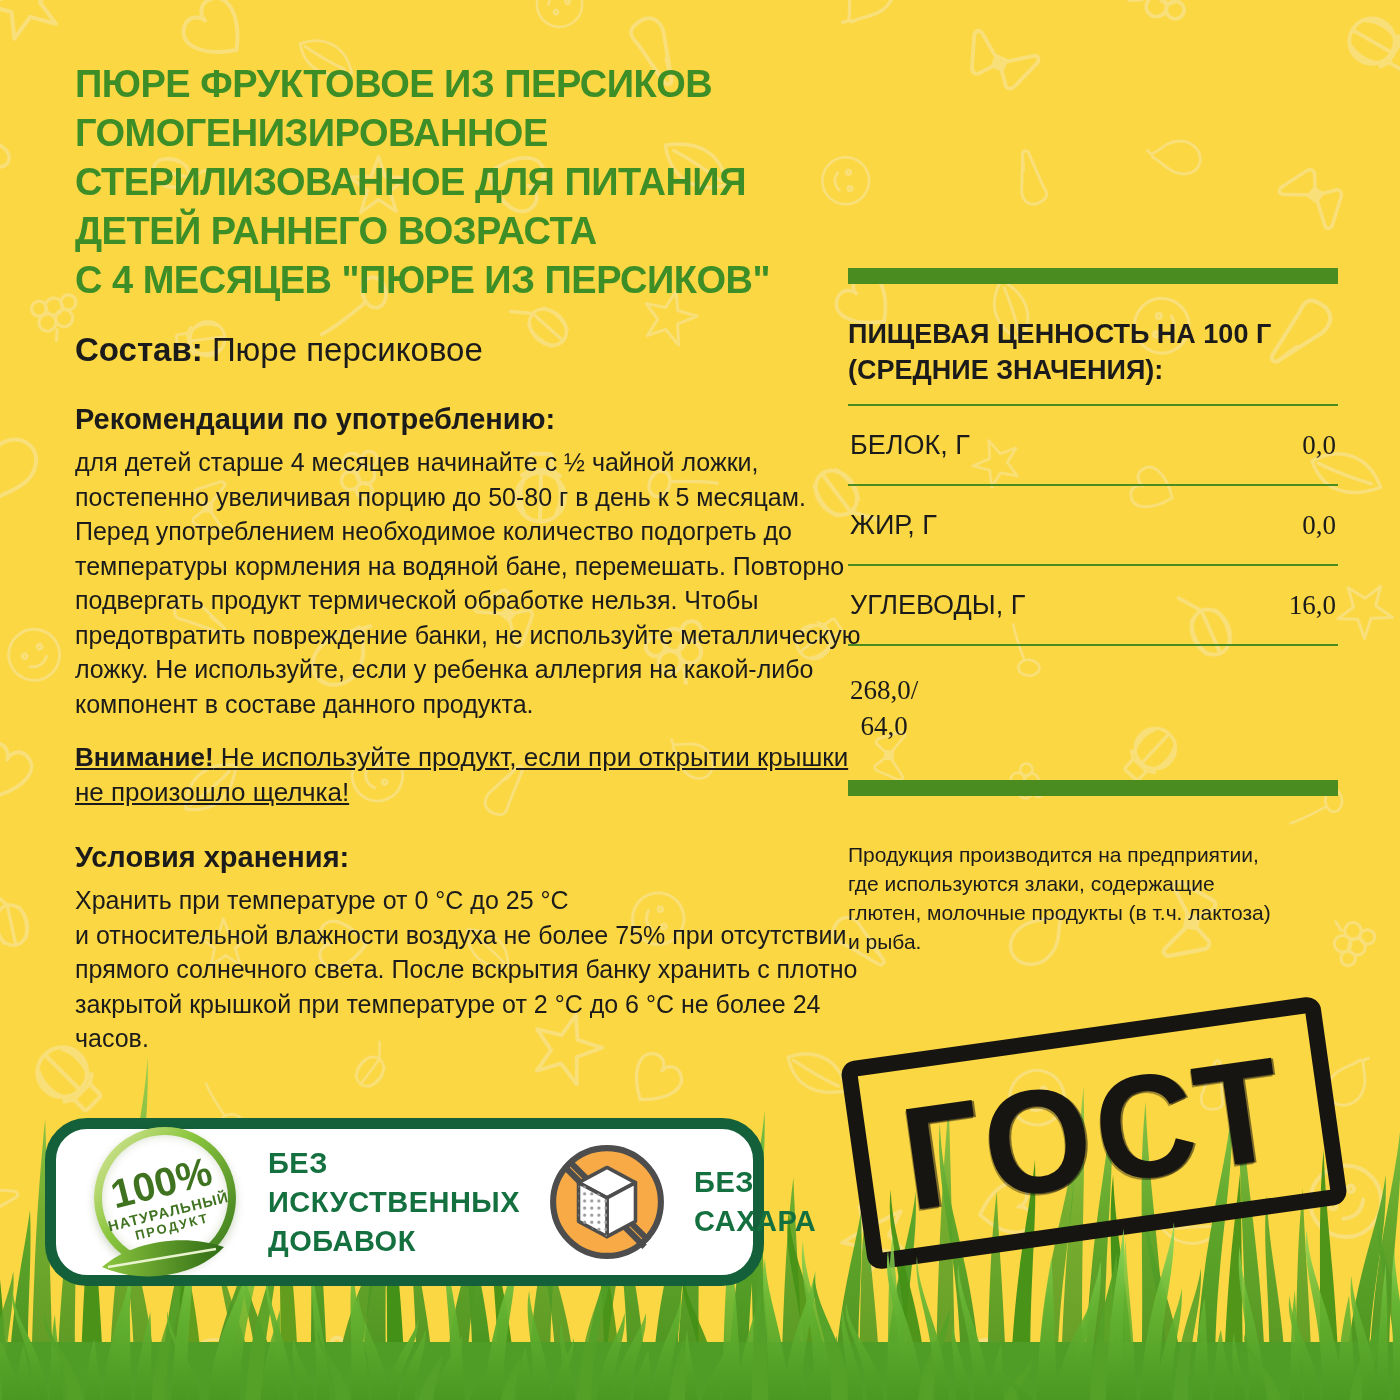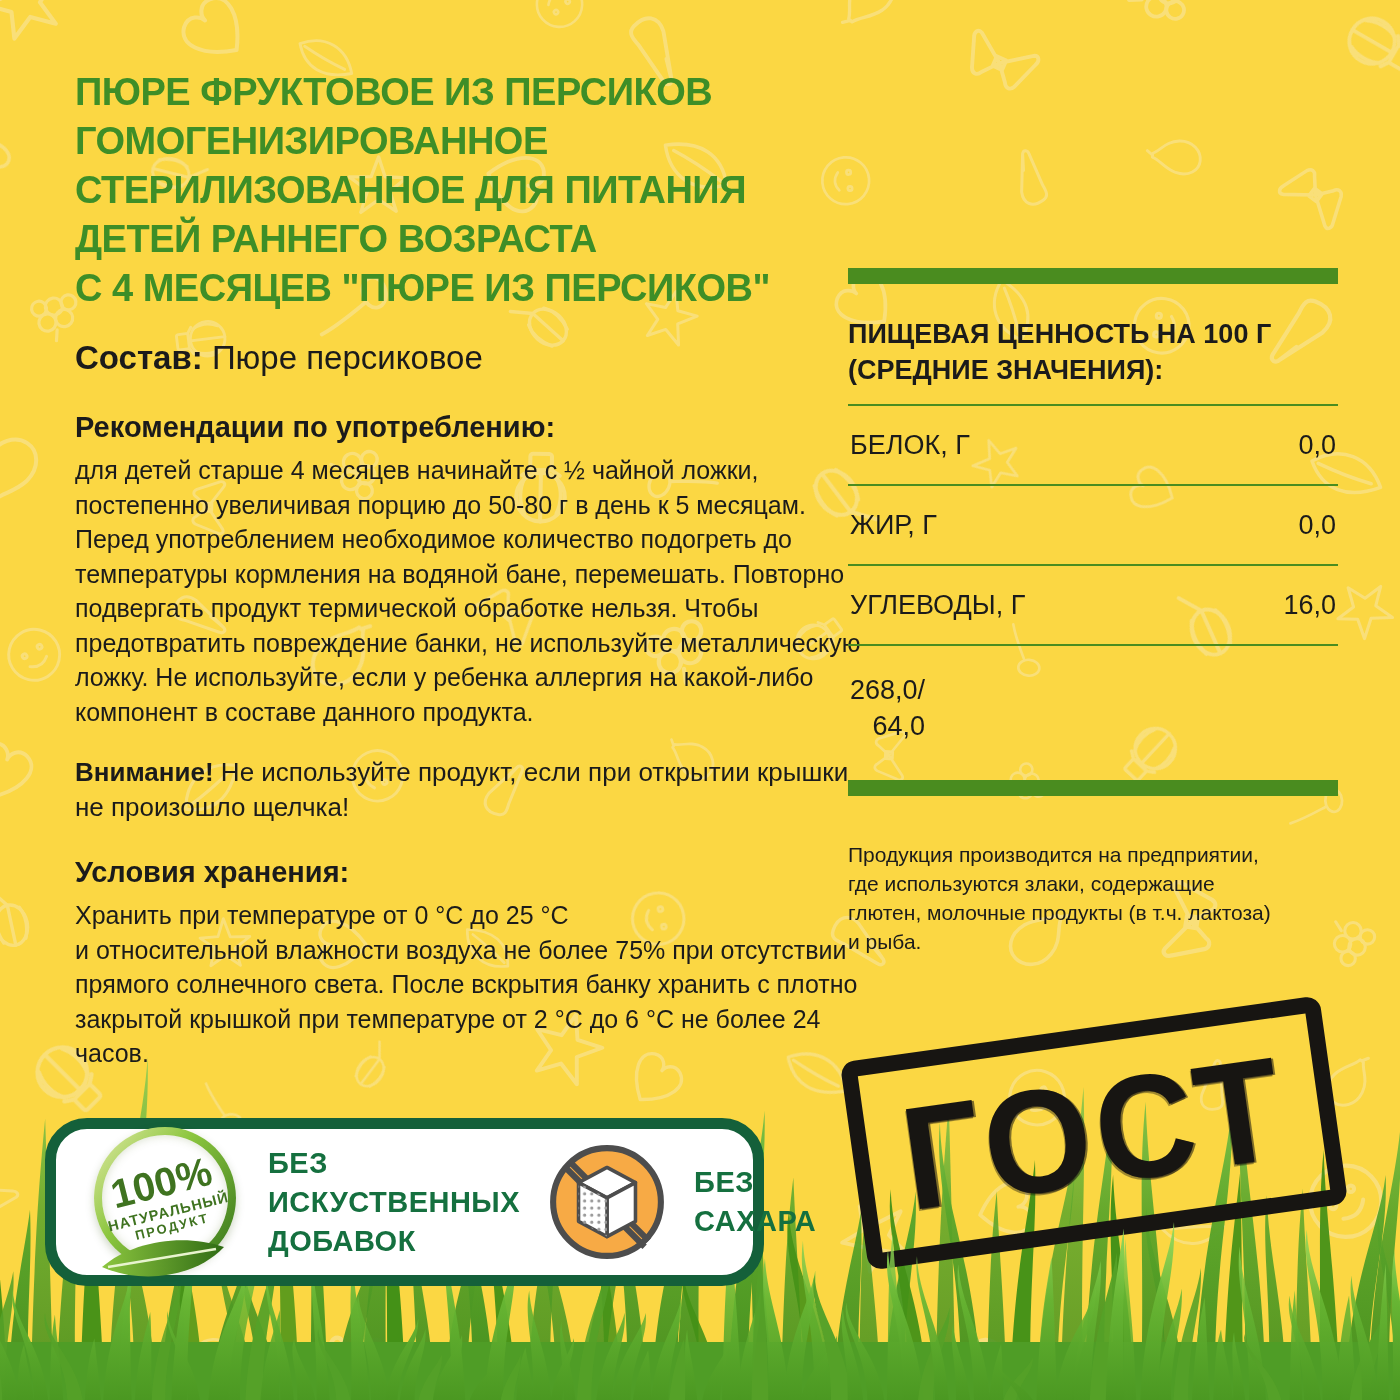--- a/index.html
+++ b/index.html
@@ -4,39 +4,39 @@
 <style>
   html,body{margin:0;padding:0;}
   body{
     width:1400px;height:1400px;position:relative;overflow:hidden;
     background:#FBD743;
     font-family:"Liberation Sans",sans-serif;color:#1b1b1b;
   }
   
   #doodles{position:absolute;left:0;top:0;z-index:0;}
   
-  .left-col{position:absolute;left:75px;top:68px;width:790px;z-index:1;}
+  .left-col{position:absolute;left:75px;top:60px;width:790px;z-index:1;}
   .product-title{
     font-size:38px;font-weight:800;line-height:49px;color:#3E8E27;
     letter-spacing:-0.5px;white-space:pre-line;
   }
   .composition{margin-top:24px;font-size:33px;line-height:42px;}
   .composition b{font-weight:700;}
   .sec-heading{margin-top:30px;font-size:29px;line-height:36px;font-weight:700;}
   .body-text{margin-top:8px;font-size:25px;line-height:34.5px;white-space:pre-line;}
-  .warn-block{margin-top:26px;font-size:26px;line-height:34.5px;}
+  .warn-block{margin-top:19px;font-size:26px;line-height:34.5px;text-decoration:underline;}
   .warn-block b{font-weight:800;}
   
   .right-col{position:absolute;left:848px;top:268px;width:490px;z-index:1;}
   .green-bar{height:16px;background:#4A8C1F;}
   .nutrition-heading{margin-top:32px;font-size:27px;line-height:36px;font-weight:800;white-space:pre-line;}
   .sep{margin-top:16px;border-top:2px solid #4A8C1F;}
   .n-row{display:flex;justify-content:space-between;align-items:center;padding:21px 2px;font-size:27px;}
   .n-row .lbl{white-space:pre-line;line-height:36px;}
-  .n-row .val{text-align:right;white-space:pre-line;line-height:36px;}
+  .n-row .val{text-align:center;white-space:pre-line;line-height:36px;font-family:Liberation Serif, serif;}
   .n-row.energy{padding:26px 2px 34px 2px;}
   .bar2{margin-top:2px;}
   .shelf-heading{margin-top:34px;font-size:30px;line-height:41px;font-weight:800;white-space:pre-line;}
   .allergen-note{margin-top:44px;font-size:21px;line-height:29px;white-space:pre-line;}
   
   .gost-stamp{
     position:absolute;left:852px;top:1028px;width:452px;height:178px;z-index:3;
     transform:rotate(-8deg);
     border:16px solid #171512;border-radius:14px;
     display:flex;align-items:center;justify-content:center;

